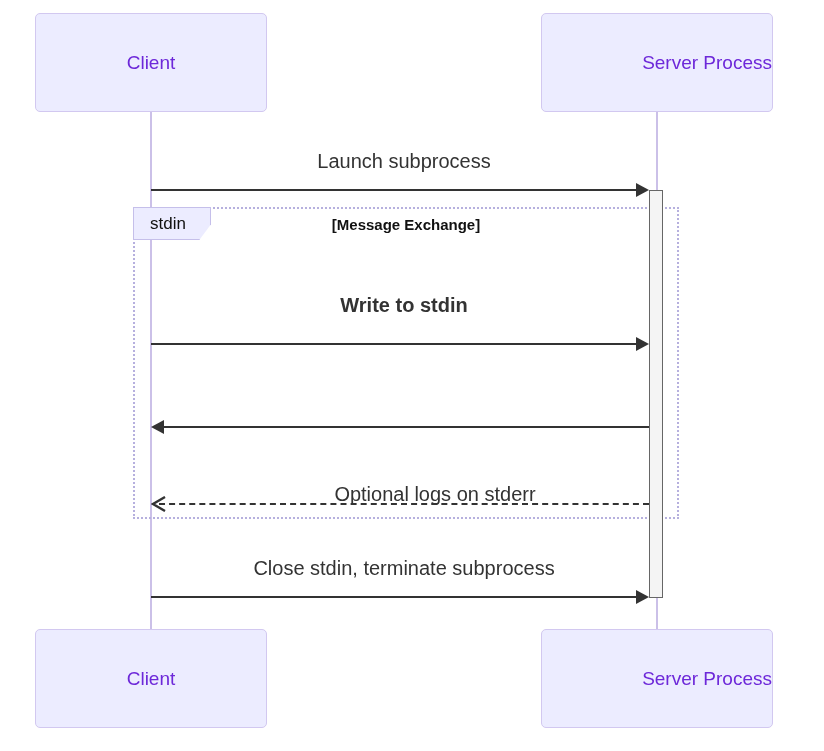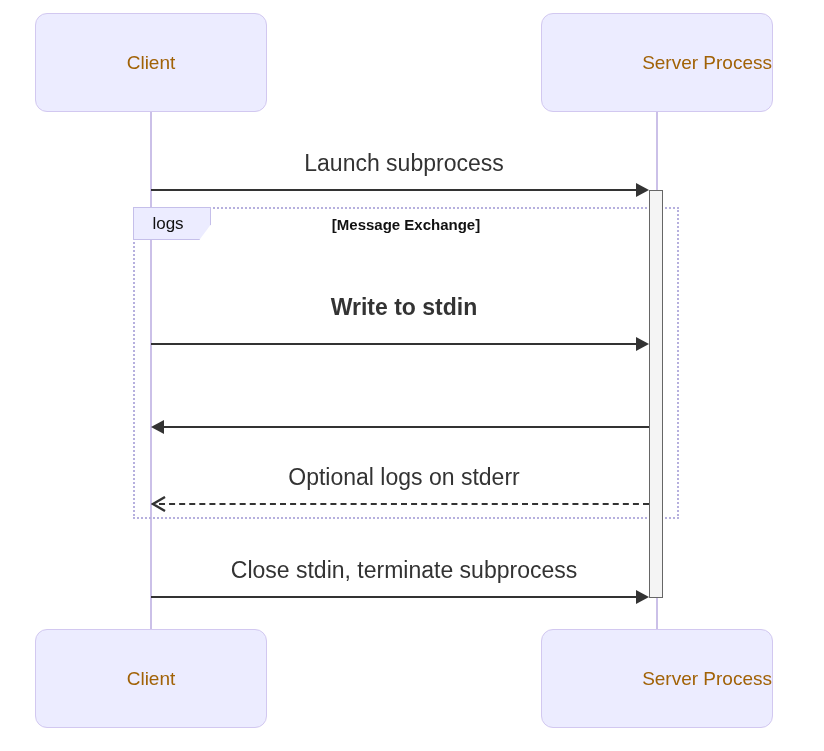--- a/index.html
+++ b/index.html
@@ -23,26 +23,26 @@
   .lifeline.client { left: 150px; }
   .lifeline.server { left: 656px; }
 
   
   .actor {
     position: absolute;
     width: 232px;
     height: 99px;
     background: #ECECFF;
     border: 1px solid #D2C8F0;
-    border-radius: 12px;
+    border-radius: 5px;
     display: flex;
     align-items: center;
     justify-content: center;
     font-size: 19px;
-    color: #a16207;
+    color: #6d28d9;
     z-index: 5;
     box-sizing: border-box;
   }
   .actor.client { left: 35px; }
   .actor.server { left: 541px; justify-content: flex-end; }
   .actor.top { top: 13px; }
   .actor.bottom { top: 629px; }
 
   
   .activation {
@@ -95,28 +95,28 @@
     font-weight: 700;
     color: #111111;
   }
 
   
   .msg-label {
     position: absolute;
     left: 151px;
     width: 506px;
     text-align: center;
-    font-size: 23px;
+    font-size: 20px;
     color: #333333;
     z-index: 4;
   }
   .m1 { top: 150px; }
   .m2 { top: 294px; font-weight: bold; }
   .m3 { top: 377px; }
-  .m4 { top: 464px; }
+  .m4 { top: 483px; margin-left: 31px; }
   .m5 { top: 557px; }
 
   
   .arrow {
     position: absolute;
     left: 151px;
     width: 498px;
     height: 14px;
     z-index: 4;
   }
@@ -160,21 +160,21 @@
 </style>
 </head>
 <body>
 
 <div class="stage">
 
   <div class="lifeline client"></div>
   <div class="lifeline server"></div>
 
   <div class="loop-frame">
-    <div class="loop-label">logs</div>
+    <div class="loop-label">stdin</div>
     <div class="loop-title">[Message Exchange]</div>
   </div>
 
   <div class="activation"></div>
 
   <div class="actor client top">
     <span>Client</span>
   </div>
   <div class="actor server top">
     <span>Server Process</span>

